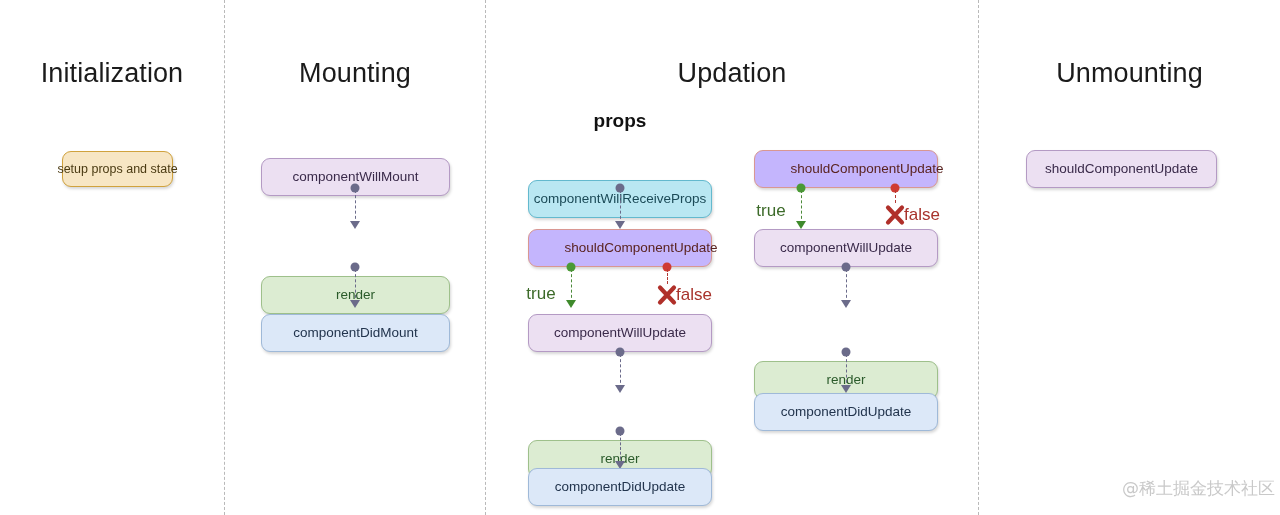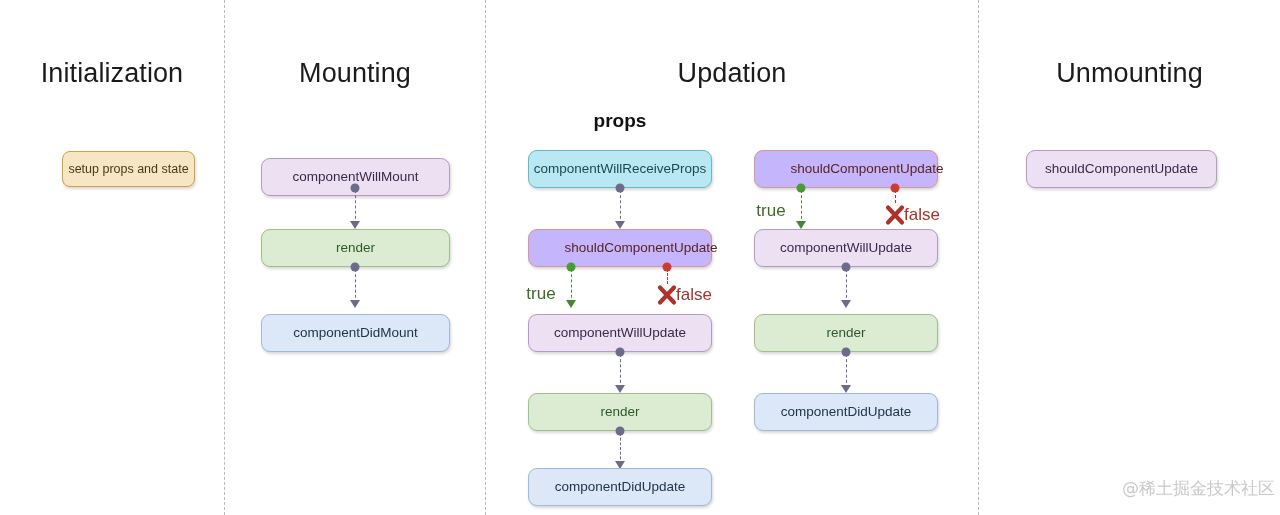--- a/index.html
+++ b/index.html
@@ -53,23 +53,23 @@
     border: 1px solid #999;
     display: flex;
     align-items: center;
     justify-content: center;
     font-size: 13.5px;
     line-height: 1;
     box-shadow: 1px 2px 3px rgba(0,0,0,0.16);
     white-space: nowrap;
   }
   .box.purple  { background: #ece0f2; border-color: #b49ac4; color: #3a2a4a; }
-  .box.green   { background: #dcecd2; border-color: #9ec08b; color: #2a5a2a; }
+  .box.green   { background: #dcecd2; border-color: #9ec08b; color: #2a5a2a; margin-top: 47px; }
   .box.blue    { background: #dce8f8; border-color: #9fb9d8; color: #22344d; }
-  .box.cyan    { background: #b9e7f2; border-color: #63b9ce; color: #1b4a57; }
+  .box.cyan    { background: #b9e7f2; border-color: #63b9ce; color: #1b4a57; margin-top: 30px; }
   .box.red     { background: #c4b5fd; border-color: #d99792; color: #5a2320; padding-left: 42px; }
   .box.tan     { background: #f7e6c4; border-color: #d0a23d; color: #4a3a12; font-size: 12.5px; }
 
   
   .conn {
     position: absolute;
     width: 0;
     border-left: 1.6px dashed #6b6b8a;
   }
   .conn.green-line { border-left-color: #4c8a3a; }
@@ -133,21 +133,21 @@
   <div class="divider" style="left:485px;"></div>
   <div class="divider" style="left:978px;"></div>
 
   <div class="col-title" style="left:0px; top:58px; width:224px;">Initialization</div>
   <div class="col-title" style="left:486px; top:58px; width:492px;">Updation</div>
   <div class="col-title" style="left:225px; top:58px; width:260px;">Mounting</div>
   <div class="col-title" style="left:979px; top:58px; width:301px;">Unmounting</div>
 
   <div class="sub-title" style="left:528px; top:110px; width:184px;font-weight:bold;">props</div>
 
-  <div class="box tan" style="left:62px; top:151px; width:133px; height:36px;border-radius:8px;">setup props and state</div>
+  <div class="box tan" style="left:62px; top:151px; width:111px; height:36px;">setup props and state</div>
 
   <div class="box purple" style="left:261px; top:158px; width:189px; height:38px;">componentWillMount</div>
   <div class="dot" style="left:355px; top:188px;"></div>
   <div class="conn" style="left:355px; top:190px; height:34px;"></div>
   <div class="arrow" style="left:355px; top:221px;"></div>
 
   <div class="box green" style="left:261px; top:229px; width:189px; height:38px;">render</div>
   <div class="dot" style="left:355px; top:267px;"></div>
   <div class="conn" style="left:355px; top:269px; height:34px;"></div>
   <div class="arrow" style="left:355px; top:300px;"></div>

